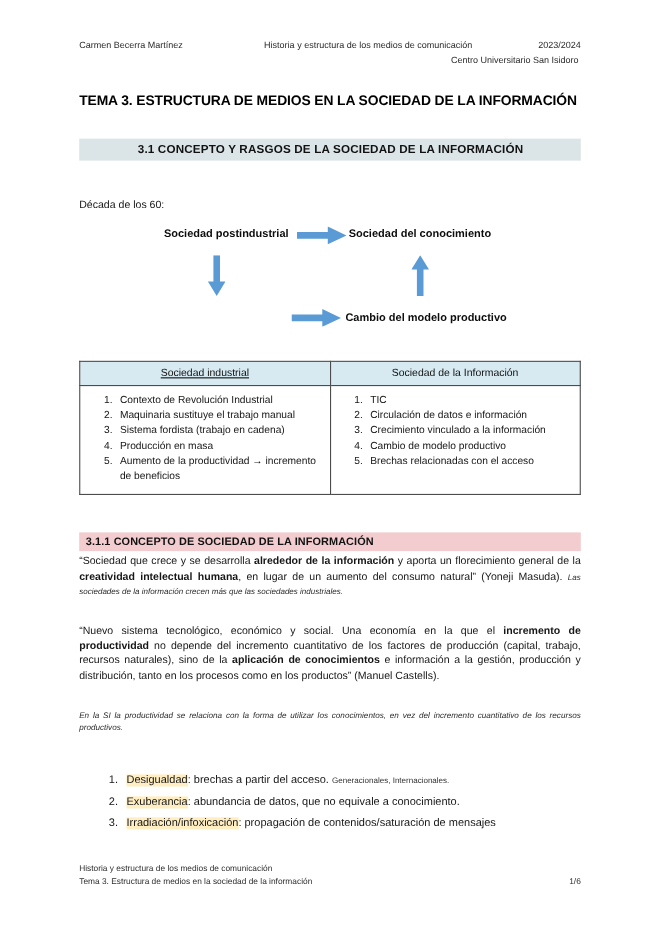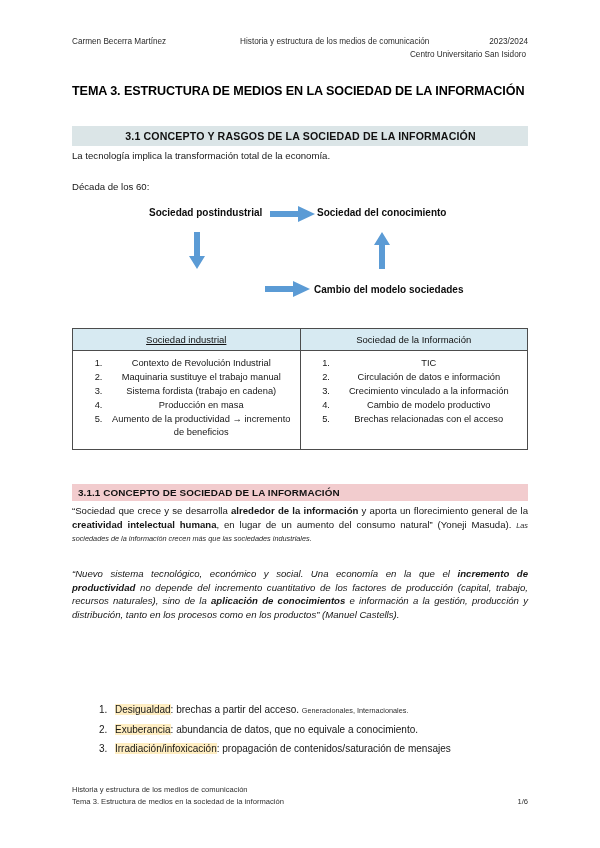--- a/index.html
+++ b/index.html
@@ -130,21 +130,20 @@
     left: 72px;
     top: 328px;
     width: 456px;
     border-collapse: collapse;
     table-layout: fixed;
   }
   .tbl td, .tbl th {
     border: 1.3px solid #4c4c4c;
     vertical-align: top;
     padding: 0;
-    text-align: center;
   }
   .tbl th {
     background: #d7eaf2;
     font-weight: normal;
     font-size: 9.5px;
     text-align: center;
     padding: 5px 4px 5px 4px;
     color: #101010;
   }
   .tbl td { padding: 6px 6px 9px 6px; }
@@ -204,21 +203,20 @@
       <span class="rh-mid">Historia y estructura de los medios de comunicación</span>
       <span class="rh-right">2023/2024</span>
     </div>
     <div class="runhead-row2">Centro Universitario San Isidoro</div>
   </div>
 
   <div class="doc-title">TEMA 3. ESTRUCTURA DE MEDIOS EN LA SOCIEDAD DE LA INFORMACIÓN</div>
 
   <div class="h-band h-blue" style="top:126px;text-align:center;">3.1  CONCEPTO Y RASGOS DE LA SOCIEDAD DE LA INFORMACIÓN</div>
 
-  <div class="ptext" style="top:149px;">La tecnología implica la transformación total de la economía.</div>
 
   <div class="ptext" style="top:180px;">Década de los 60:</div>
 
   <div class="diagram">
 
     <div class="dg-label" style="left:65px; top:6px;">Sociedad postindustrial</div>
 
     <div class="dg-arrow" style="left:198px; top:6px;">
       <svg width="46" height="16" viewBox="0 0 46 16" aria-hidden="true">
         <path d="M0 5 H28 V0 L45 8 L28 16 V11 H0 Z" fill="#5b9bd5"></path>
@@ -239,21 +237,21 @@
       </svg>
     </div>
 
 
     <div class="dg-arrow" style="left:193px; top:81px;">
       <svg width="46" height="16" viewBox="0 0 46 16" aria-hidden="true">
         <path d="M0 5 H28 V0 L45 8 L28 16 V11 H0 Z" fill="#5b9bd5"></path>
       </svg>
     </div>
 
-    <div class="dg-label" style="left:230px; top:83px;">Cambio del modelo sociedades</div>
+    <div class="dg-label" style="left:230px; top:83px;">Cambio del modelo productivo</div>
   </div>
 
   <table class="tbl">
     <thead>
       <tr>
         <th style="width:50%;text-decoration:underline;">Sociedad industrial</th>
         <th style="width:50%;">Sociedad de la Información</th>
       </tr>
     </thead>
     <tbody>
@@ -279,24 +277,25 @@
       </tr>
     </tbody>
   </table>
 
   <div class="h-band h-pink" style="top:484px;">3.1.1 CONCEPTO DE SOCIEDAD DE LA INFORMACIÓN</div>
 
   <div class="ptext justified" style="top:504px;">
     <span>“Sociedad que crece y se desarrolla </span><span class="b">alrededor de la información</span><span> y aporta un florecimiento general de la </span><span class="b">creatividad intelectual humana</span><span>, en lugar de un aumento del consumo natural” </span><span>(Yoneji Masuda). </span><span class="tiny-it">Las sociedades de la información crecen más que las sociedades industriales.</span>
   </div>
 
-  <div class="ptext justified" style="top:567px;font-style:italic;">
+  <div class="ptext justified" style="top:567px;">
     <span>“Nuevo sistema tecnológico, económico y social. Una economía en la que el </span><span class="b">incremento de productividad</span><span> no depende del incremento cuantitativo de los factores de producción (capital, trabajo, recursos naturales), sino de la </span><span class="b">aplicación de conocimientos</span><span> e información a la gestión, producción y distribución, tanto en los procesos como en los productos” (Manuel Castells).</span>
   </div>
 
+  <div class="ptext small-note justified" style="top:645px;">En la SI la productividad se relaciona con la forma de utilizar los conocimientos, en vez del incremento cuantitativo de los recursos productivos.</div>
 
 
   <div class="rasgos" style="top:700px;">
     <ol>
       <li>
         <span class="hl term">Desigualdad</span><span>: brechas a partir del acceso. </span><span class="sub">Generacionales, Internacionales.</span>
       </li>
       <li>
         <span class="hl term">Exuberancia</span><span>: abundancia de datos, que no equivale a conocimiento.</span>
       </li>

